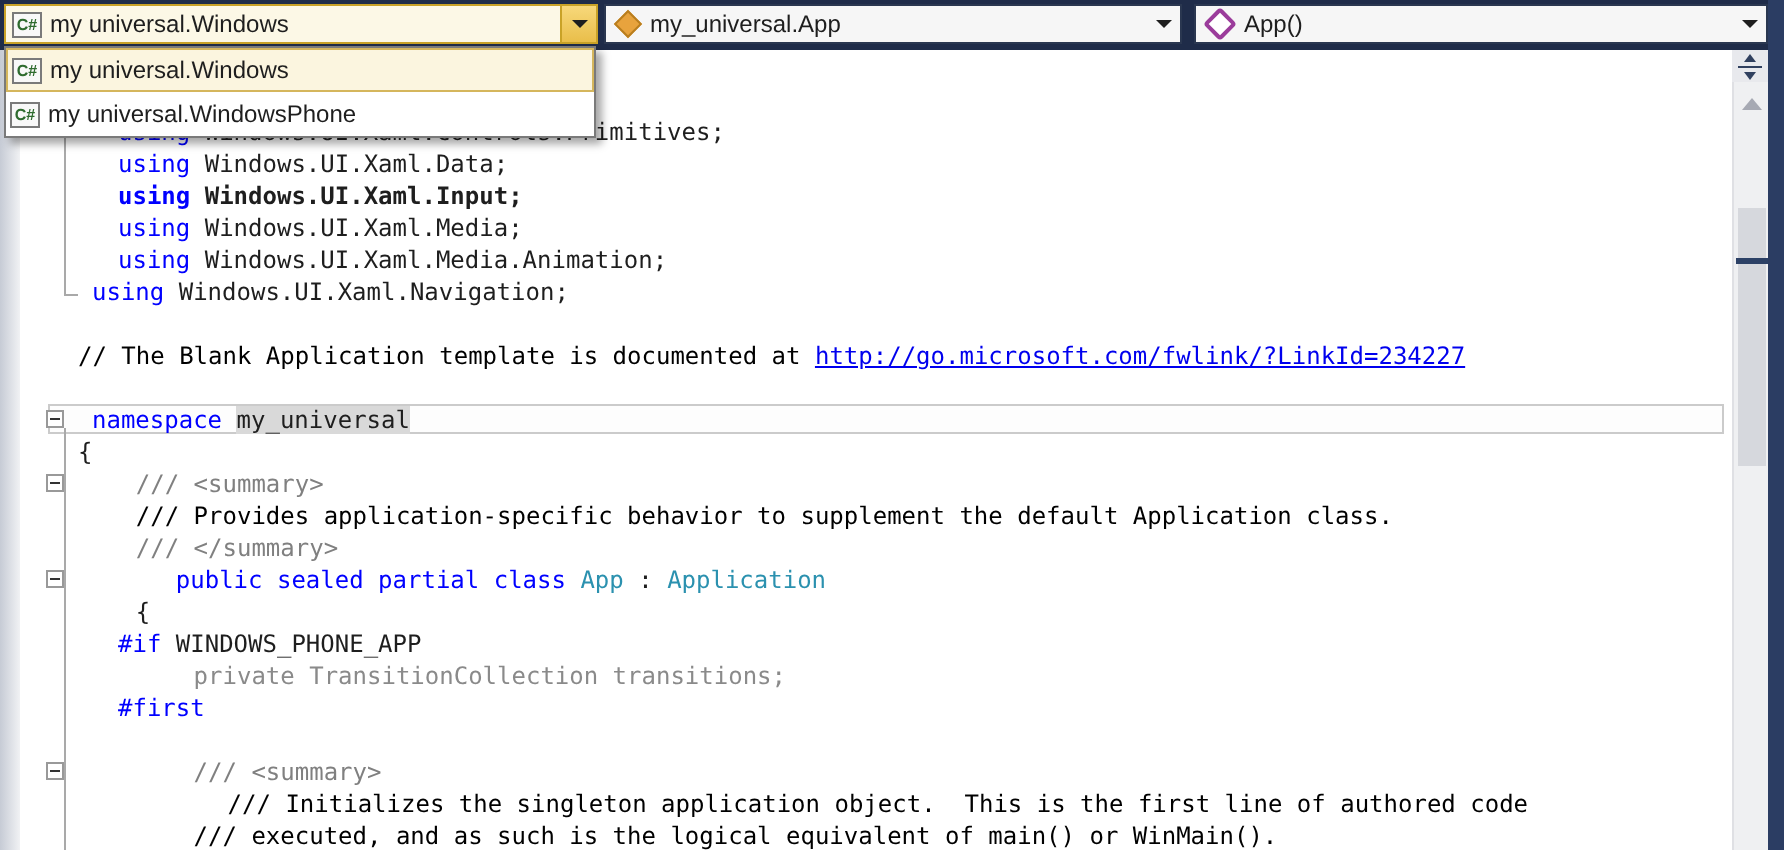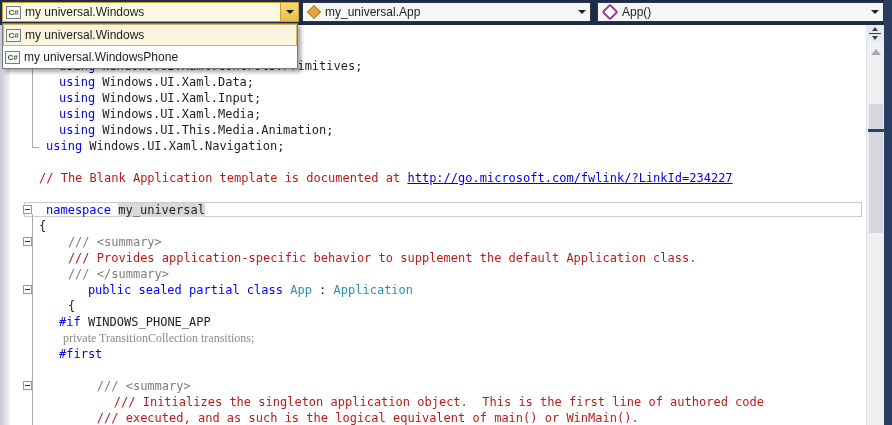--- a/index.html
+++ b/index.html
@@ -41,21 +41,21 @@
                background:linear-gradient(to right,#C6CBD5,#F1F2F4);}
   .right-chrome{position:absolute;left:884px;top:-25px;width:8px;height:425px;background:#2B3D63;}
 
   .code-wrap{position:absolute;left:10px;top:1px;width:856px;height:399px;overflow:hidden;}
   .cline{position:absolute;left:0;width:100%;height:16px;line-height:16px;padding-left:29px;
          font-family:"DejaVu Sans Mono",monospace;font-size:12px;white-space:pre;z-index:2;
          box-sizing:border-box;}
   .kw{color:#0000FF;margin-left:20px;}
   .pl{color:#1E1E1E;}
   .type{color:#2B91AF;}
-  .com{color:#b91c1c;}
+  .com{color:#000000;}
   .doc{color:#808080;}
   .dis{color:#8A8A8A;}
   .link{color:#0000EE;text-decoration:underline;}
   .hl{background:#D9D9D9;color:#1E1E1E;}
   .linebox{position:absolute;left:14px;width:838px;height:15px;border:1px solid #CBCBCB;
            background:#FDFDFD;z-index:0;box-sizing:border-box;}
   .guide{position:absolute;z-index:1;}
   .fold{position:absolute;left:13px;width:9px;height:9px;border:1px solid #999999;background:#FFFFFF;
         z-index:3;box-sizing:border-box;}
   .fold::after{content:"";position:absolute;left:1px;top:3px;width:5px;height:1px;background:#333333;}
@@ -115,40 +115,40 @@
 
       <div class="guide" style="left:22px;top:0;width:6px;height:121px;
                   border-left:1px solid #A9A9A9;border-bottom:1px solid #A9A9A9;"></div>
 
       <div class="guide" style="left:22px;top:188px;width:1px;height:211px;border-left:1px solid #A9A9A9;"></div>
       <div id="code-lines">
           <div class="cline" style="top: 0px;"></div>
           <div class="cline" style="top: 16px;"></div>
           <div class="cline" style="top: 32px;"><span class="kw">using</span><span class="pl"> Windows.UI.Xaml.Controls.Primitives;</span></div>
           <div class="cline" style="top: 48px;"><span class="kw">using</span><span class="pl"> Windows.UI.Xaml.Data;</span></div>
-          <div class="cline" style="top: 64px;"><span class="kw">using</span><span class="pl"> Windows.UI.Xaml.Input;</span></div>
+          <div class="cline" style="top: 64px; font-weight: bold;"><span class="kw">using</span><span class="pl"> Windows.UI.Xaml.Input;</span></div>
           <div class="cline" style="top: 80px;"><span class="kw">using</span><span class="pl"> Windows.UI.Xaml.Media;</span></div>
-          <div class="cline" style="top: 96px;"><span class="kw">using</span><span class="pl"> Windows.UI.This.Media.Animation;</span></div>
+          <div class="cline" style="top: 96px;"><span class="kw">using</span><span class="pl"> Windows.UI.Xaml.Media.Animation;</span></div>
           <div class="cline" style="top: 112px; padding-left: 16px;"><span class="kw">using</span><span class="pl"> Windows.UI.Xaml.Navigation;</span></div>
           <div class="cline" style="top: 128px;"></div>
           <div class="cline" style="top: 144px;"><span class="com">// The Blank Application template is documented at </span><span class="link">http://go.microsoft.com/fwlink/?LinkId=234227</span></div>
           <div class="cline" style="top: 160px;"></div>
           <div class="linebox" style="top: 176px;"></div>
           <div class="cline" style="top: 176px; padding-left: 16px;"><span class="kw">namespace</span><span class="pl"> </span><span class="hl">my_universal</span></div>
           <span class="fold" style="top: 179px;"></span>
           <div class="cline" style="top: 192px;"><span class="pl">{</span></div>
           <div class="cline" style="top: 208px;"><span class="doc">    /// &lt;summary&gt;</span></div>
           <span class="fold" style="top: 211px;"></span>
           <div class="cline" style="top: 224px;"><span class="com">    /// Provides application-specific behavior to supplement the default Application class.</span></div>
           <div class="cline" style="top: 240px;"><span class="doc">    /// &lt;/summary&gt;</span></div>
           <div class="cline" style="top: 256px;"><span class="kw">    public sealed partial class</span><span class="type"> App</span><span class="pl"> : </span><span class="type">Application</span></div>
           <span class="fold" style="top: 259px;"></span>
           <div class="cline" style="top: 272px;"><span class="pl">    {</span></div>
           <div class="cline" style="top: 288px;"><span class="kw">#if</span><span class="pl"> WINDOWS_PHONE_APP</span></div>
-          <div class="cline" style="top: 304px; font-family: Liberation Serif, serif;"><span class="dis">        private TransitionCollection transitions;</span></div>
+          <div class="cline" style="top: 304px;"><span class="dis">        private TransitionCollection transitions;</span></div>
           <div class="cline" style="top: 320px;"><span class="kw">#first</span></div>
           <div class="cline" style="top: 336px;"></div>
           <div class="cline" style="top: 352px;"><span class="doc">        /// &lt;summary&gt;</span></div>
           <span class="fold" style="top: 355px;"></span>
           <div class="cline" style="top: 368px; margin-left: 17px;"><span class="com">        /// Initializes the singleton application object.  This is the first line of authored code</span></div>
           <div class="cline" style="top: 384px;"><span class="com">        /// executed, and as such is the logical equivalent of main() or WinMain().</span></div>
         </div>
     </div>
 
     <div class="split-handle">

